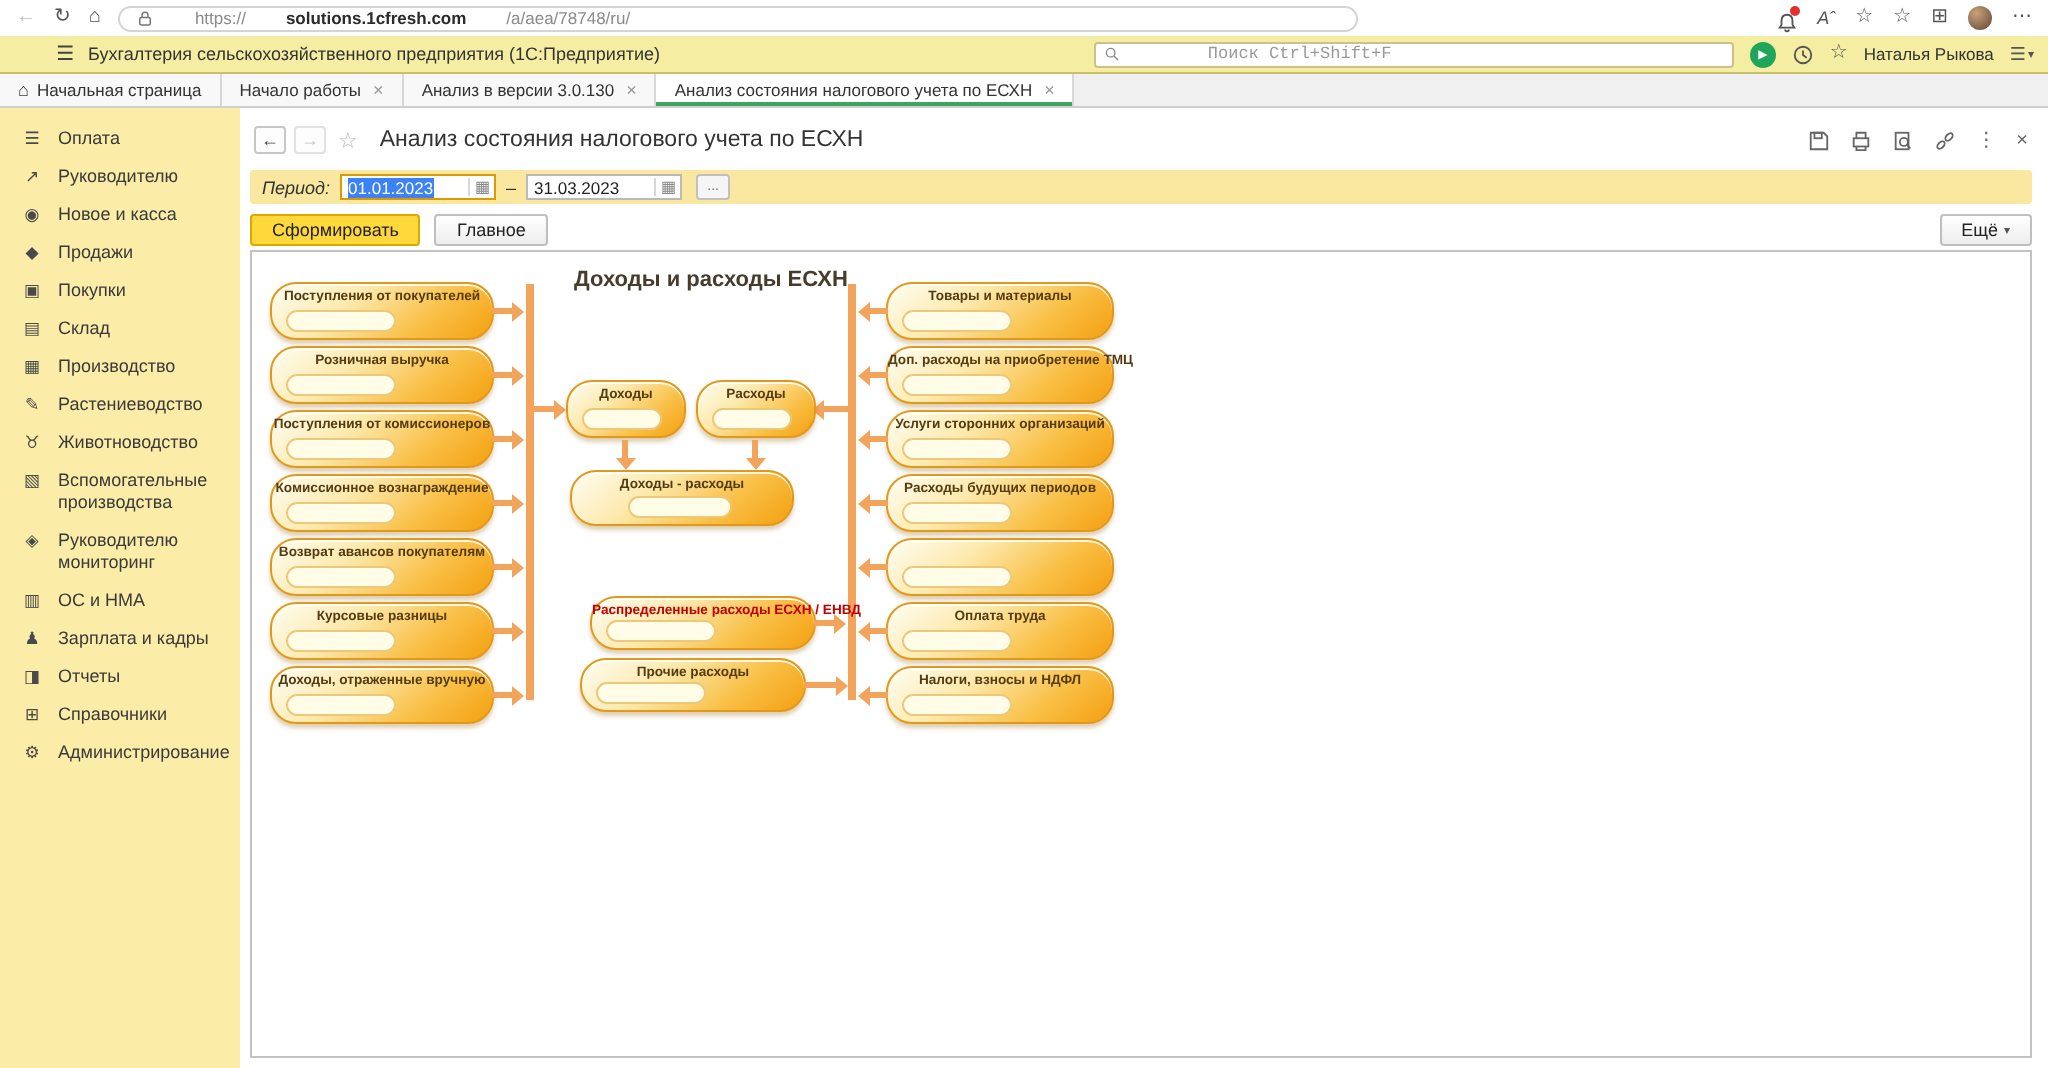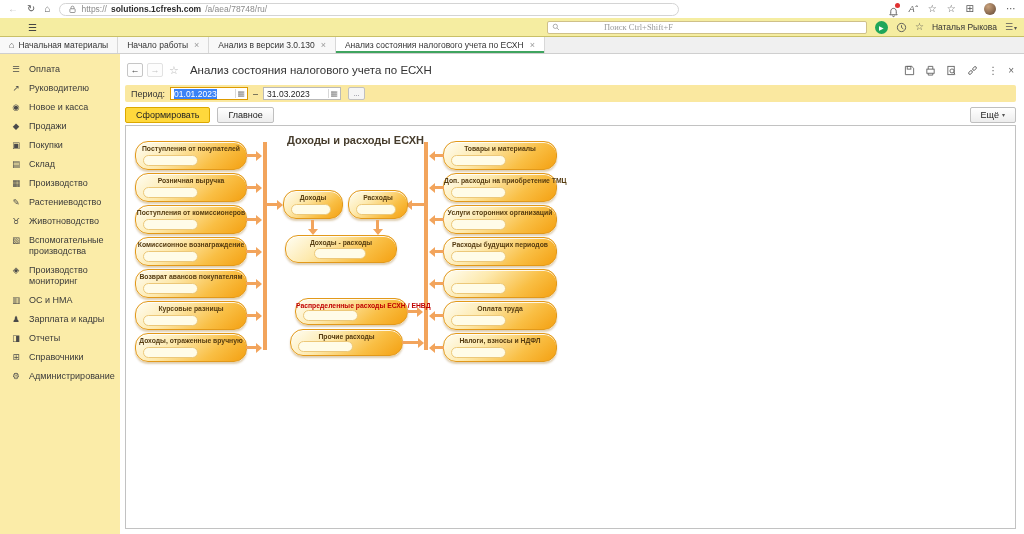--- a/index.html
+++ b/index.html
@@ -4,38 +4,38 @@
 <style>
   * { margin:0; padding:0; box-sizing:border-box; }
   html,body { width:1024px; height:534px; overflow:hidden; }
   body { font-family:"Liberation Sans","DejaVu Sans",sans-serif; background:#fff; color:#333; }
   .screen { width:1024px; height:534px; display:flex; flex-direction:column; overflow:hidden; }
 
   
   .browser { height:18px; background:#fff; display:flex; align-items:center; padding:0 8px; gap:9px; flex:0 0 auto; }
   .b-ico { font-size:10px; color:#555; line-height:1; }
   .b-ico.disabled { color:#bfbfbf; }
-  .url-pill { height:13px; width:620px; border:1px solid #d4d4d4; border-radius:7px; background:#fff; display:flex; align-items:center; gap:4px; padding:0 8px; font-size:8.5px; }
+  .url-pill { height:13px; width:620px; border:1px solid #d4d4d4; border-radius:7px; background:#fff; display:flex; align-items:center; gap:20px; padding:0 8px; font-size:8.5px; }
   .url-pill svg { flex:0 0 auto; }
   .u-pre,.u-path { color:#8a8a8a; }
   .u-dom { color:#2b2b2b; font-weight:bold; }
   .b-right { margin-left:auto; display:flex; align-items:center; gap:10px;font-style:italic; }
   .bell { position:relative; display:inline-block; width:11px; height:11px; }
   .bell .dot { position:absolute; right:-1px; top:-1px; width:5px; height:5px; border-radius:50%; background:#e03131; }
   .read-aloud { font-size:9px; color:#555; }
   .avatar { width:12px; height:12px; border-radius:50%; background:radial-gradient(circle at 35% 30%, #caa27c 0%, #8a6a50 60%, #5a463a 100%); }
 
   
   .appbar { height:19px; background:#f5eda1; border-bottom:1px solid #c9c067; display:flex; align-items:center; gap:7px; padding:0 7px; flex:0 0 auto; }
   .logo1c { color:#e31e24; font-weight:normal; font-style:italic; font-size:11px; line-height:1;margin-top:43px; }
   .appbar-menu { font-size:10px; color:#444; }
   .appbar-title { font-size:9px; color:#333; white-space:nowrap; }
   .appbar-right { margin-left:auto; display:flex; align-items:center; gap:8px; }
   .search-box { width:320px; height:13px; background:#fff; border:1px solid #cfc089; border-radius:2px; display:flex; align-items:center; gap:4px; padding:0 4px; }
-  .search-box input { border:none; outline:none; flex:1; font-size:8.5px; color:#444; background:transparent; font-family:Liberation Serif, serif;padding-left:40px; }
+  .search-box input { border:none; outline:none; flex:1; font-size:8.5px; color:#444; background:transparent; font-family:Liberation Mono, monospace;padding-left:40px; }
   .search-box input::placeholder { color:#9a9a9a; }
   .green-btn { width:13px; height:13px; border-radius:50%; background:#1fa65a; color:#fff; font-size:6px; display:flex; align-items:center; justify-content:center; }
   .app-ico { font-size:10px; color:#555; line-height:1; }
   .user-name { font-size:8.5px; color:#333; white-space:nowrap; }
   .svc-menu { display:flex; align-items:center; gap:1px; font-size:9px; color:#555; }
   .svc-menu .car { font-size:6px; }
 
   
   .tabbar { height:17px; background:#efefef; border-bottom:1px solid #cfcfcf; display:flex; align-items:stretch; font-size:8.5px; flex:0 0 auto; }
   .tab { display:flex; align-items:center; gap:4px; padding:0 9px; background:#f8f8f8; border-right:1px solid #d8d8d8; color:#333; white-space:nowrap; position:relative; }
@@ -58,21 +58,21 @@
   .page-head { height:26px; display:flex; align-items:center; padding:6px 8px 0 7px; gap:4px; flex:0 0 auto; }
   .nav-btn { width:16px; height:14px; border:1px solid #c6c6c6; border-radius:2px; background:#fdfdfd; display:flex; align-items:center; justify-content:center; font-size:9px; color:#444; }
   .nav-btn.disabled { border-color:#e2e2e2; color:#c4c4c4; }
   .fav-star { font-size:11px; color:#b8b8b8; margin:0 2px; }
   .page-title { font-size:11.5px; color:#333; margin-left:5px; white-space:nowrap; }
   .ph-icons { margin-left:auto; display:flex; align-items:center; gap:10px; padding-right:2px; }
   .ph-icons .txt-ico { font-size:10px; color:#666; }
 
   
   .period-strip { height:17px; margin:5px 8px 0 5px; background:#fae8a0; border-radius:2px; display:flex; align-items:center; gap:5px; padding:0 6px; flex:0 0 auto; }
-  .period-label { font-size:9px; color:#333; }
+  .period-label { font-size:9px; color:#333;font-style:italic; }
   .date-field { height:13px; width:78px; background:#fff; border:1px solid #b9b9b9; display:flex; align-items:center; font-size:8.5px; padding-left:3px; }
   .date-field.focused { border-color:#dd9a00; }
   .date-field .val { color:#222; }
   .date-field .val.sel { background:#3b82f6; color:#fff; }
   .date-field .cal { margin-left:auto; border-left:1px solid #d8d8d8; padding:0 2px; color:#8a8a8a; font-size:8px; }
   .dash { font-size:9px; color:#333; }
   .mini-btn { height:13px; min-width:17px; background:#f5f5f5; border:1px solid #c0c0c0; border-radius:2px; font-size:7px; color:#667; display:flex; align-items:center; justify-content:center; margin-left:2px; }
 
   
   .action-row { height:23px; display:flex; align-items:center; gap:7px; padding:4px 8px 2px 5px; flex:0 0 auto;justify-content:center; }
@@ -136,20 +136,21 @@
       <span class="b-ico">☆</span>
       <span class="b-ico">⊞</span>
       <span class="avatar"></span>
       <span class="b-ico">⋯</span>
     </div>
   </div>
 
   <div class="appbar">
     <span class="logo1c">1С</span>
     <span class="appbar-menu">☰</span>
+    <span class="appbar-title">Бухгалтерия сельскохозяйственного предприятия (1С:Предприятие)</span>
     <div class="appbar-right">
       <div class="search-box">
         <svg width="8" height="8" viewBox="0 0 12 12">
             <circle cx="5" cy="5" r="3.2" fill="none" stroke="#888"></circle>
             <line x1="7.5" y1="7.5" x2="10.5" y2="10.5" stroke="#888"></line>
           </svg>
         <input type="text" placeholder="Поиск Ctrl+Shift+F" style="">
       </div>
       <span class="green-btn">▶</span>
       <svg width="11" height="11" viewBox="0 0 12 12">
@@ -161,21 +162,21 @@
       <span class="svc-menu">
           <span>☰</span>
           <span class="car">▾</span>
         </span>
     </div>
   </div>
 
   <div class="tabbar">
     <div class="tab">
       <span class="tab-home">⌂</span>
-      <span>Начальная материалы</span>
+      <span>Начальная страница</span>
     </div>
     <div class="tab">
       <span>Начало работы</span>
       <span class="tab-close">×</span>
     </div>
     <div class="tab">
       <span>Анализ в версии 3.0.130</span>
       <span class="tab-close">×</span>
     </div>
     <div class="tab active">
@@ -223,21 +224,21 @@
       <div class="sb-item">
           <span class="sb-ico">♉</span>
           <span class="sb-label">Животноводство</span>
         </div>
       <div class="sb-item">
           <span class="sb-ico">▧</span>
           <span class="sb-label">Вспомогательные производства</span>
         </div>
       <div class="sb-item">
           <span class="sb-ico">◈</span>
-          <span class="sb-label">Производство мониторинг</span>
+          <span class="sb-label">Руководителю мониторинг</span>
         </div>
       <div class="sb-item">
           <span class="sb-ico">▥</span>
           <span class="sb-label">ОС и НМА</span>
         </div>
       <div class="sb-item">
           <span class="sb-ico">♟</span>
           <span class="sb-label">Зарплата и кадры</span>
         </div>
       <div class="sb-item">

